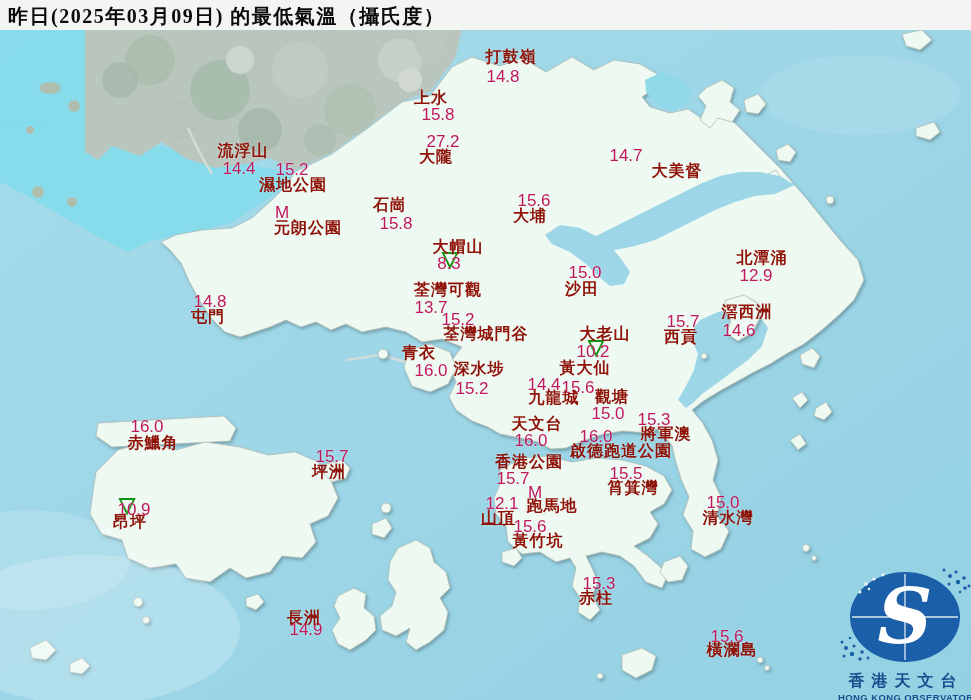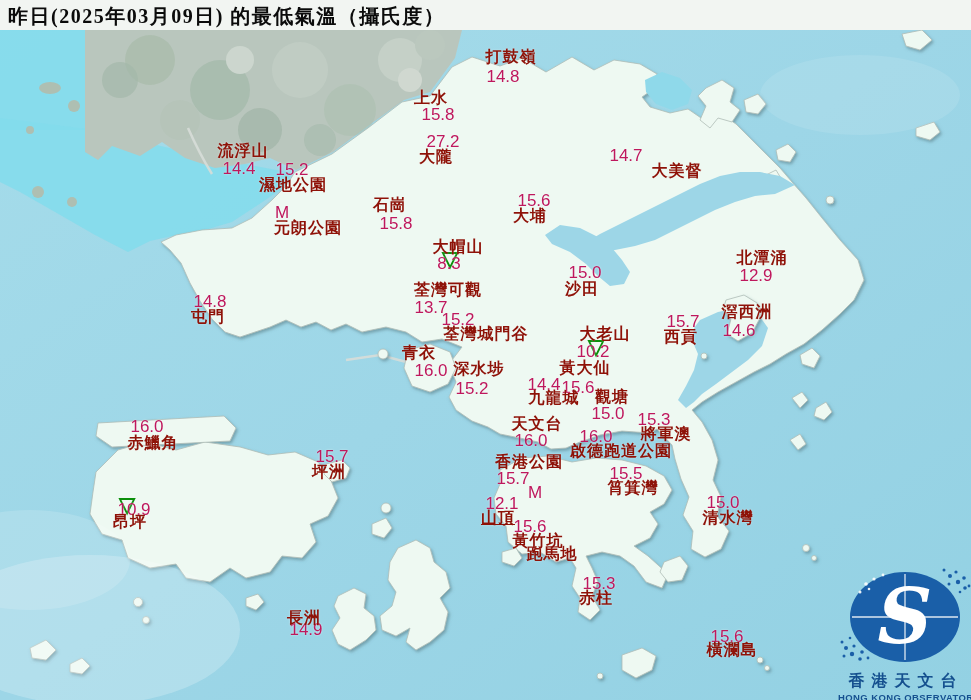--- a/index.html
+++ b/index.html
@@ -337,21 +337,21 @@
 
   <div class="station">
 
     <span class="st-value" style="left: 626px; top: 473px;">15.5</span>
     <span class="st-label" style="left: 633px; top: 488px;">筲箕灣</span>
   </div>
 
   <div class="station">
 
     <span class="st-value" style="left: 535px; top: 492px;">M</span>
-    <span class="st-label" style="left: 552px; top: 506px; margin-top: 48px;">跑馬地</span>
+    <span class="st-label" style="left: 552px; top: 506px;">跑馬地</span>
   </div>
 
   <div class="station">
 
     <span class="st-value" style="left: 502px; top: 503px;">12.1</span>
     <span class="st-label" style="left: 498px; top: 518px; text-decoration: underline;">山頂</span>
   </div>
 
   <div class="station">
 

